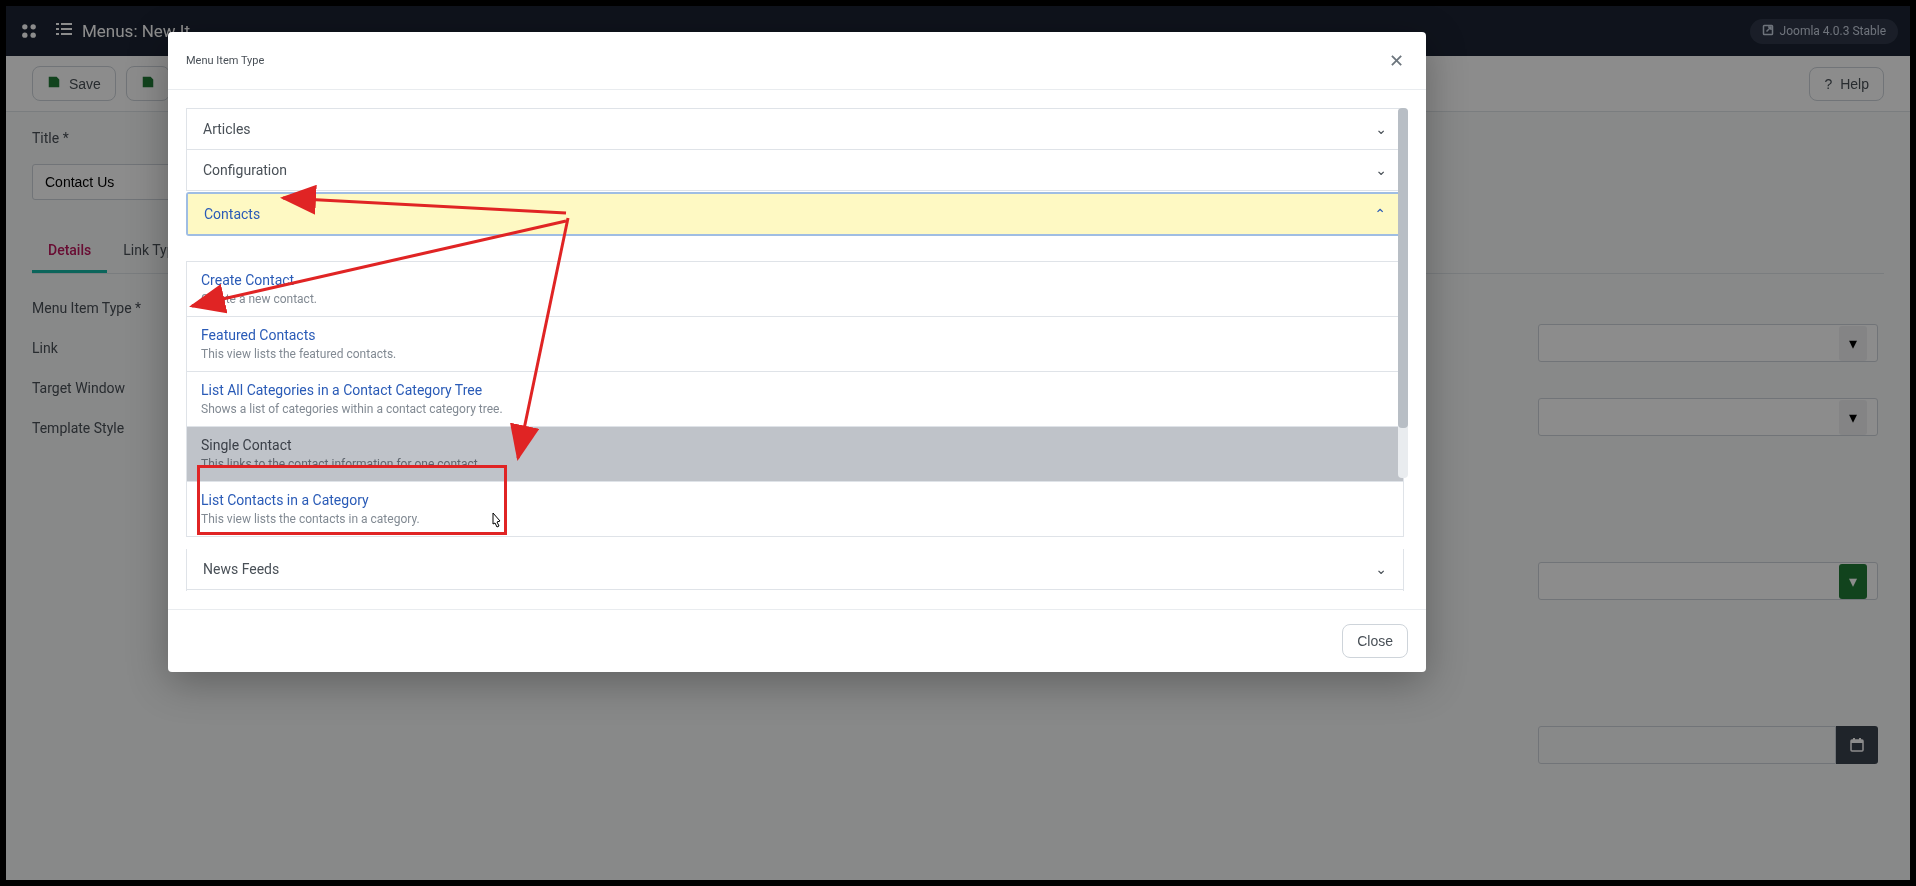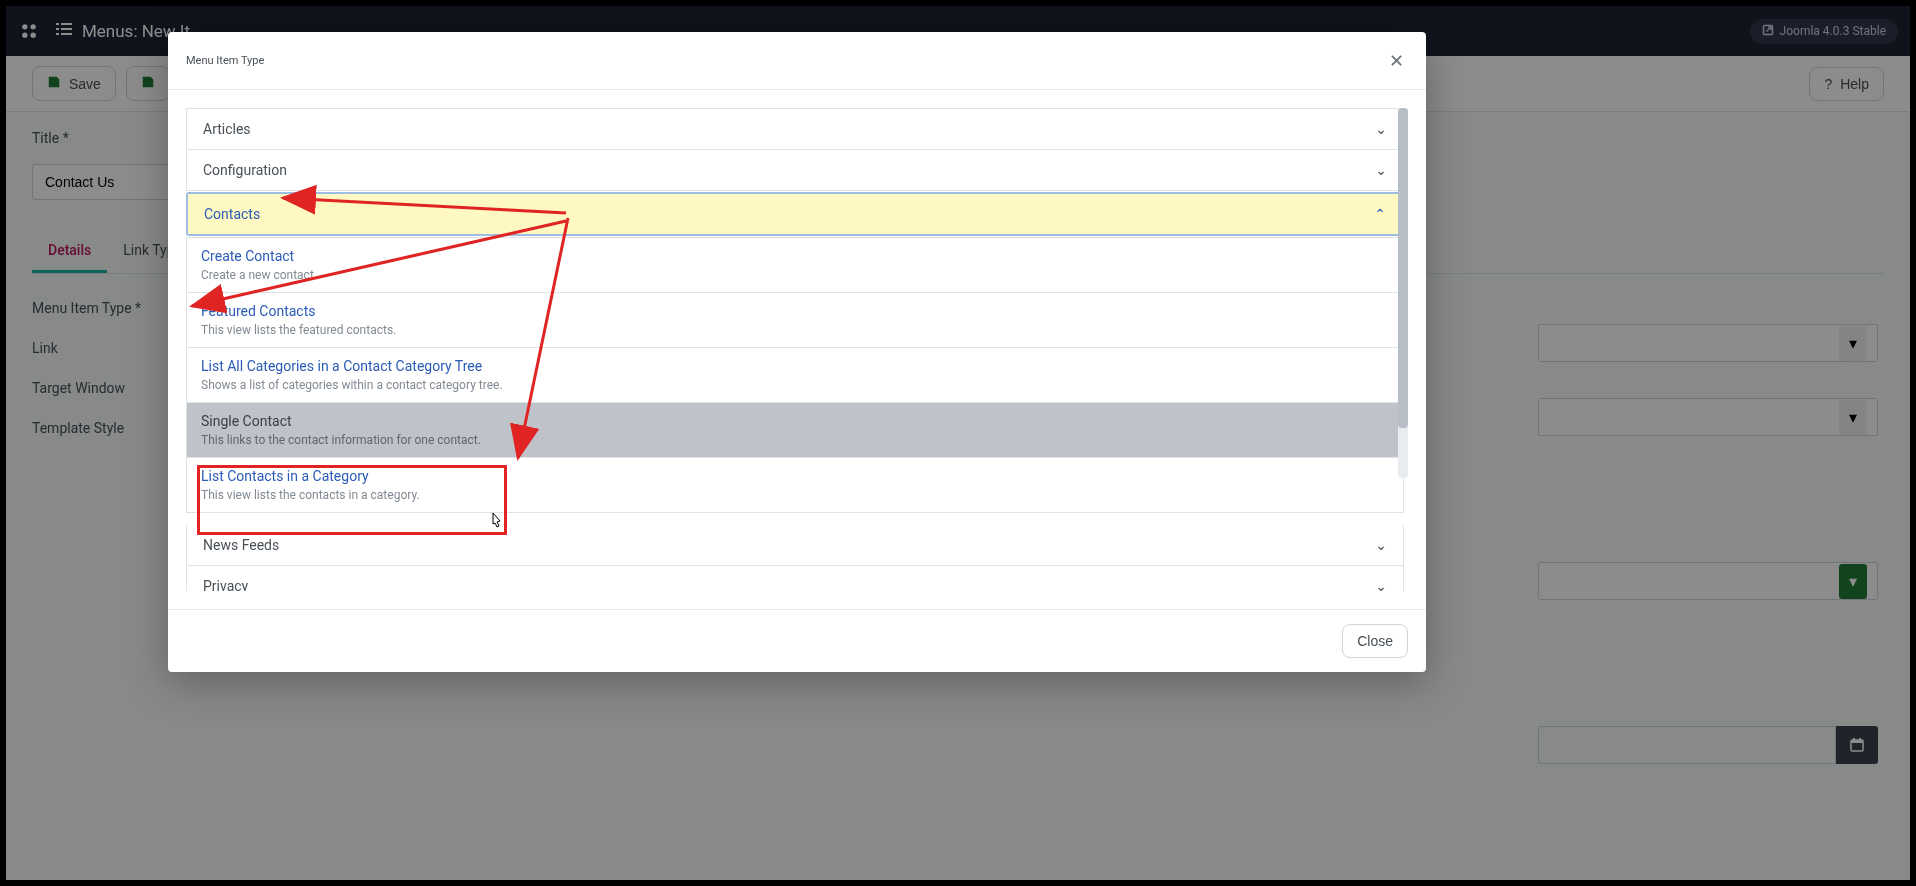--- a/index.html
+++ b/index.html
@@ -98,21 +98,21 @@
 .acc-item:first-child { border-top: 1px solid #dfe3e8; }
 .acc-header {
   padding: 12px 16px; font-size: 14px; color: #495057;
   display: flex; align-items: center; cursor: pointer;
 }
 .acc-header .chev { margin-left: auto; font-size: 14px; }
 .acc-item.expanded .acc-header {
   color: #2a5bb7; background: #fef9c3;
 }
 .acc-item.expanded { border: 2px solid #9fbde3; border-radius: 3px; margin: 1px 0; }
-.acc-content { padding: 0 0 0 0; }
+.acc-content { padding: 24px 0 0 0; }
 .type-list { border: 1px solid #dfe3e8; margin: 0 0 0 0; }
 .type-item {
   padding: 10px 14px; border-bottom: 1px solid #dfe3e8; cursor: pointer;
 }
 .type-item:last-child { border-bottom: none; }
 .type-item .ti-title { color: #2a5bb7; font-size: 14px; margin-bottom: 4px; }
 .type-item .ti-desc { color: #828a93; font-size: 12px; }
 .type-item.hover {
   background: #bfc3c9;
 }

